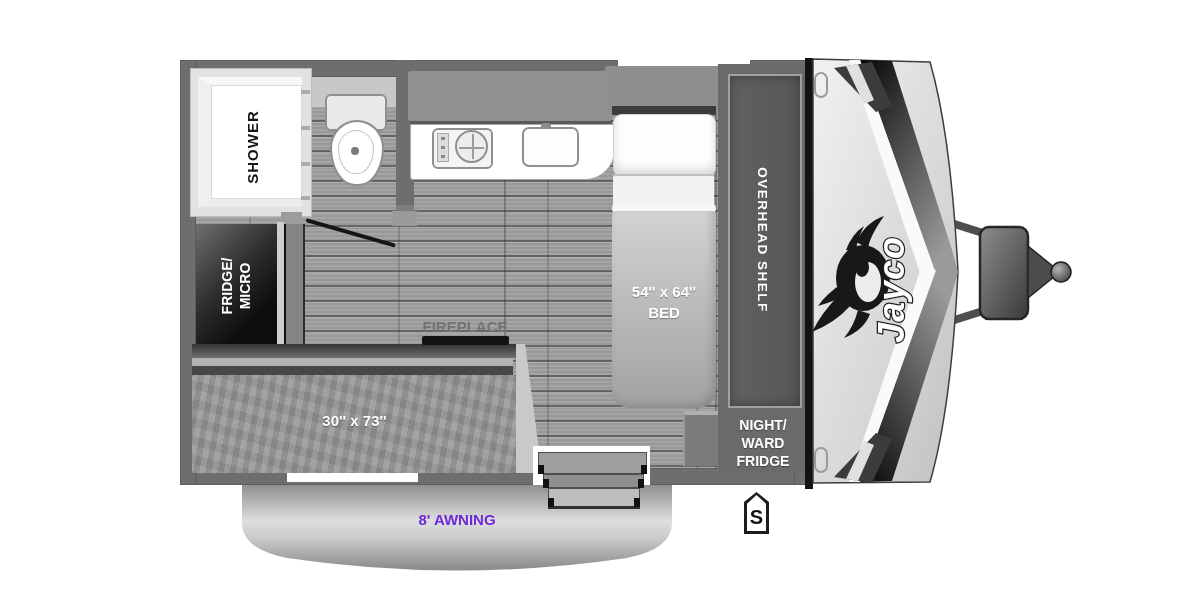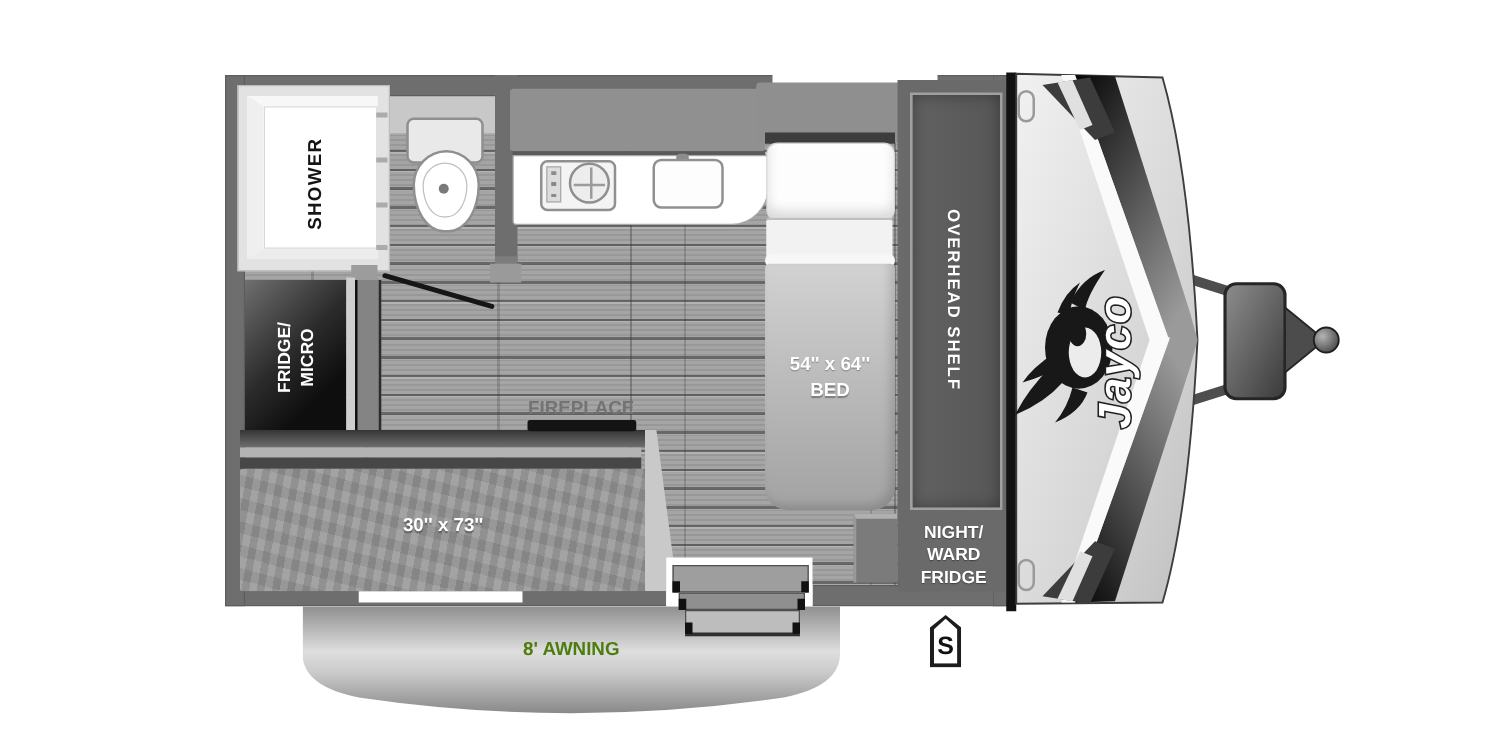--- a/index.html
+++ b/index.html
@@ -107,21 +107,21 @@
     border:2px solid #a0a0a0;box-shadow:inset 0 0 12px rgba(0,0,0,.35);}
   .shelf-lbl{left:668px;top:229px;width:190px;height:22px;display:flex;align-items:center;justify-content:center;
     transform:rotate(90deg);font-size:13.5px;letter-spacing:1.5px;}
   .ward-lbl{left:720px;top:414px;width:86px;height:58px;font-size:14px;line-height:18px;display:flex;flex-direction:column;justify-content:center;
     text-shadow:0 1px 1px rgba(0,0,0,.4);}
 
   
   .awning{left:242px;top:485px;width:430px;height:90px;
     background:linear-gradient(180deg,#8f8f8f 0%,#dedede 40%,#cccccc 58%,#808080 100%);
     clip-path:path('M0,0 H430 V38 Q430,64 385,73 Q215,98 45,73 Q0,64 0,38 Z');}
-  .awning-lbl{left:242px;top:511px;width:430px;height:18px;font-size:15px;color:#4d7c0f;font-weight:bold;text-align:center;}
+  .awning-lbl{left:242px;top:511px;width:430px;height:18px;font-size:15px;color:#6d28d9;font-weight:bold;text-align:center;}
   .step-patch{left:533px;top:446px;width:117px;height:39px;background:#fff;}
   .step{border:1px solid #4e4e4e;}
   .step:before,.step:after{content:"";position:absolute;width:6px;height:9px;background:#111;bottom:-1px;}
   .step:before{left:-1px;} .step:after{right:-1px;}
   .step1{left:538px;top:452px;width:107px;height:20px;background:#9e9e9e;}
   .step2{left:543px;top:474px;width:99px;height:12px;background:#8f8f8f;}
   .step3{left:548px;top:488px;width:90px;height:17px;background:#bdbdbd;border-bottom:3px solid #2f2f2f;}
   .smark{left:744px;top:492px;width:25px;height:42px;background:#1d1d1d;
     clip-path:polygon(50% 0,100% 24%,100% 100%,0 100%,0 24%);}
   .smark-inner{position:absolute;left:3px;top:3px;width:19px;height:36px;background:#fff;

